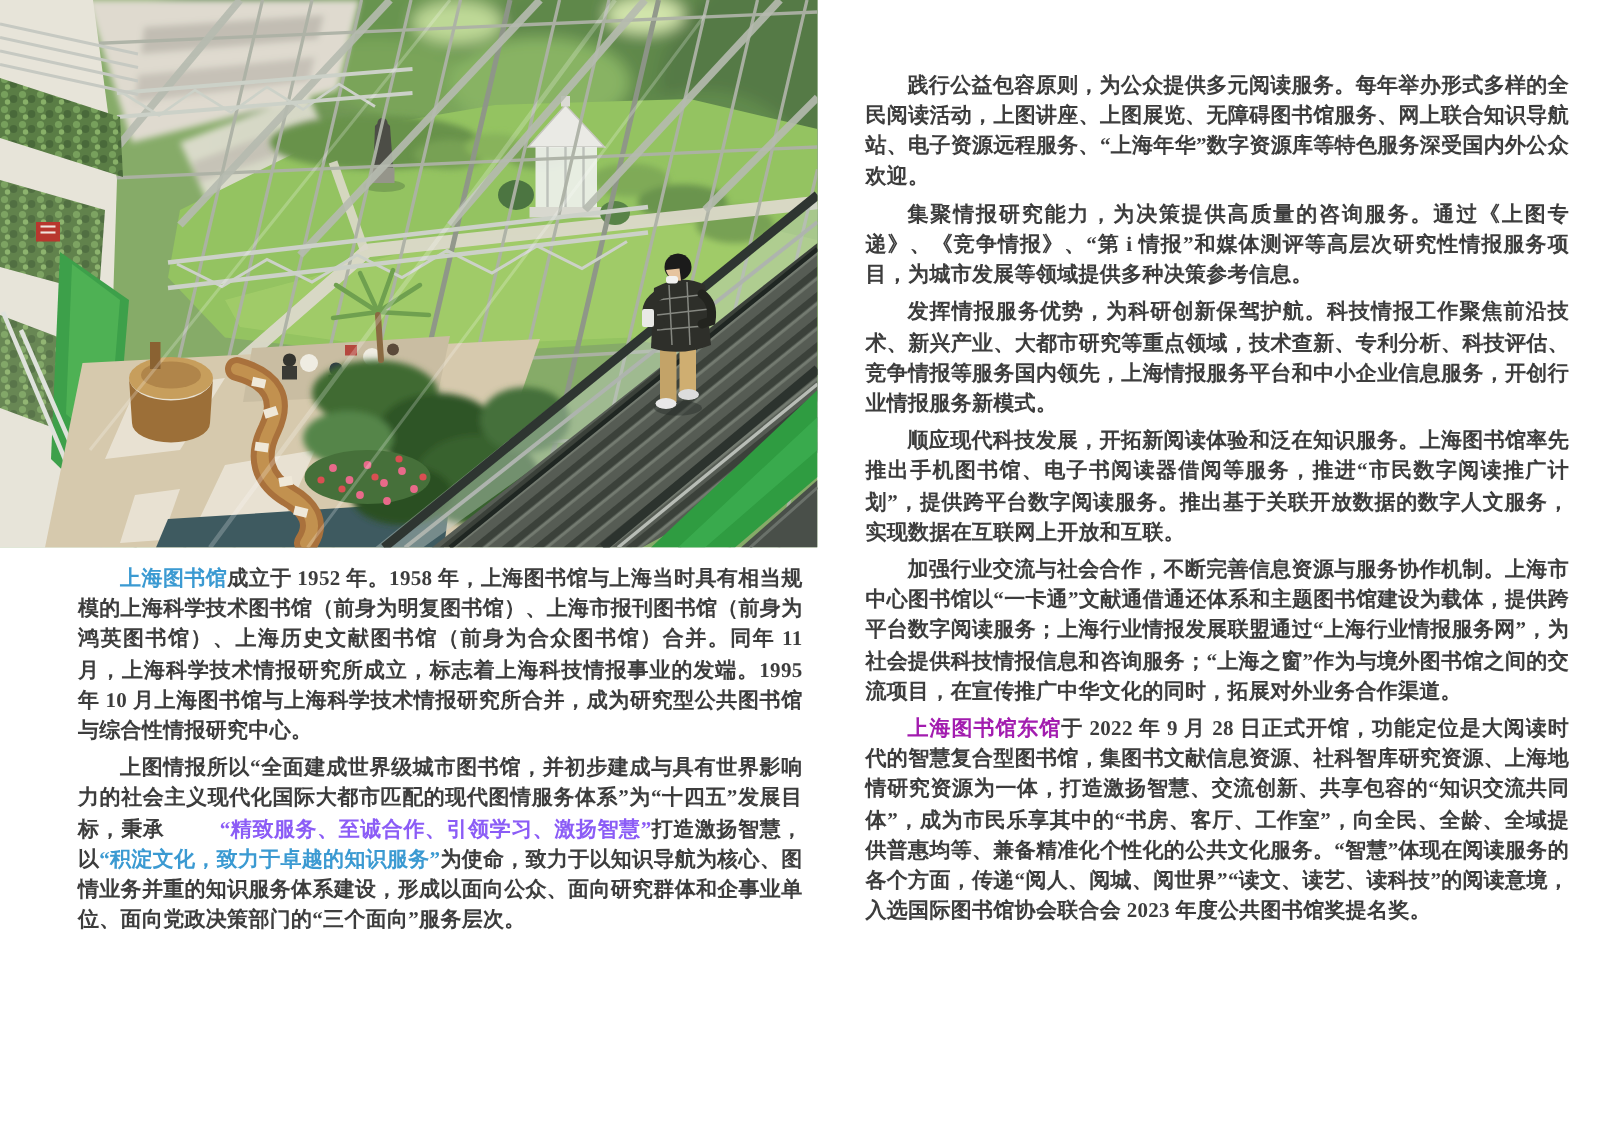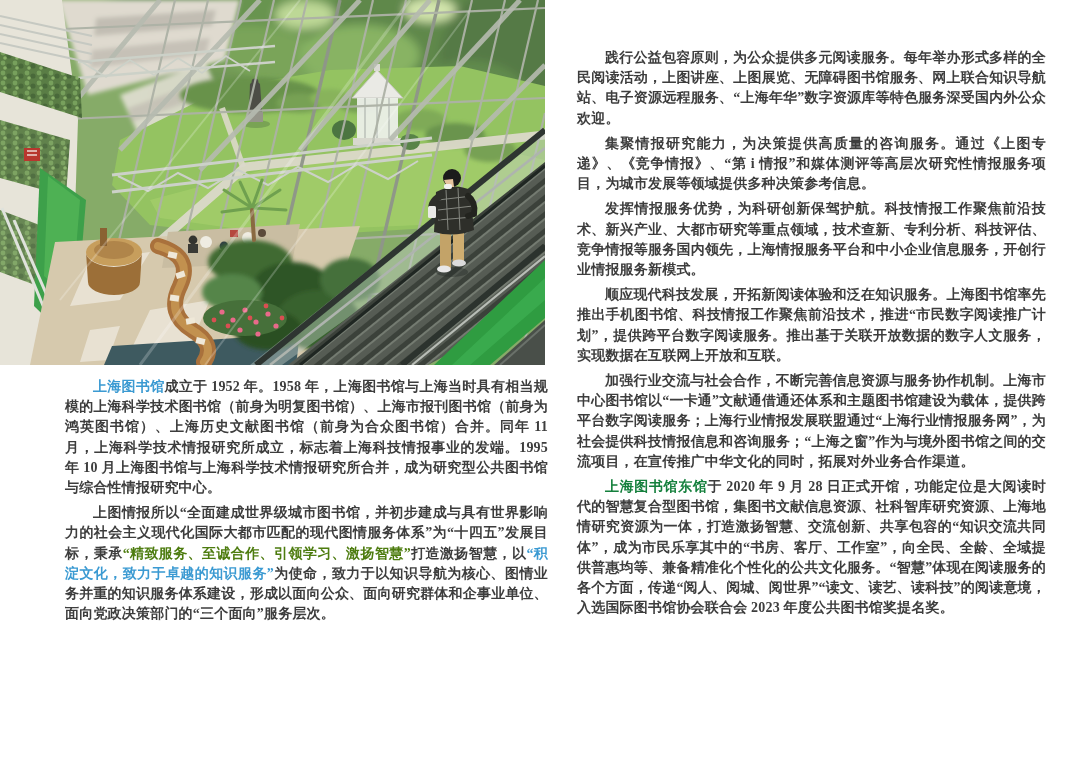--- a/index.html
+++ b/index.html
@@ -6,21 +6,21 @@
   body{
     width:1080px;height:764px;position:relative;background:#ffffff;overflow:hidden;
     font-family:"Liberation Serif","DejaVu Serif",serif;
     color:#3d3d3d;
   }
   .photo-wrap{position:absolute;left:0;top:0;width:545px;height:365px;overflow:hidden;}
   .photo-wrap svg{display:block;width:545px;height:365px;}
   .col{position:absolute;font-size:14px;line-height:20.2px;text-align:justify;font-weight:700;letter-spacing:0.2px;}
   .col p{margin:0 0 5px 0;text-indent:2em;}
   .col p:last-child{margin-bottom:0;}
-  .left-col{left:65px;top:377px;width:483px;}
+  .left-col{left:52px;top:377px;width:483px;}
   .right-col{left:577px;top:48px;width:469px;}
   .accent{color:#3b9ad2;}
 </style>
 </head>
 <body style="color: rgb(61, 61, 61);">
 
 <div class="photo-wrap" role="img" aria-label="上海图书馆中庭照片：倾斜玻璃幕墙外是绿色草坪、雕像与白色凉亭，馆内有垂直绿化、木质服务台、蜿蜒木雕与盆栽，右侧自动扶梯上一位穿格子衬衫的读者正低头看手机">
 <svg viewBox="0 0 545 365" preserveAspectRatio="none" aria-hidden="true">
   <defs>
     <filter id="soft" x="-20%" y="-20%" width="140%" height="140%">
@@ -281,22 +281,22 @@
   <g stroke="#ffffff" opacity="0.22">
     <line x1="140" y1="365" x2="410" y2="0" stroke-width="3"></line>
     <line x1="205" y1="365" x2="470" y2="10" stroke-width="2"></line>
     <line x1="60" y1="300" x2="300" y2="0" stroke-width="2"></line>
   </g>
 </svg>
 </div>
 
 <div class="col left-col">
     <p><span class="accent" style="color: rgb(59, 154, 210);">上海图书馆</span><span>成立于 1952 年。1958 年，上海图书馆与上海当时具有相当规模的上海科学技术图书馆（前身为明复图书馆）、上海市报刊图书馆（前身为鸿英图书馆）、上海历史文献图书馆（前身为合众图书馆）合并。同年 11 月，上海科学技术情报研究所成立，标志着上海科技情报事业的发端。1995 年 10 月上海图书馆与上海科学技术情报研究所合并，成为研究型公共图书馆与综合性情报研究中心。</span></p>
-    <p><span>上图情报所以“全面建成世界级城市图书馆，并初步建成与具有世界影响力的社会主义现代化国际大都市匹配的现代图情服务体系”为“十四五”发展目标，秉承</span><span class="accent" style="color: #4d7c0f;">“精致服务、至诚合作、引领学习、激扬智慧”</span><span>打造激扬智慧，以</span><span class="accent" style="color: rgb(59, 154, 210);">“积淀文化，致力于卓越的知识服务”</span><span>为使命，致力于以知识导航为核心、图情业务并重的知识服务体系建设，形成以面向公众、面向研究群体和企事业单位、面向党政决策部门的“三个面向”服务层次。</span></p>
+    <p><span>上图情报所以“全面建成世界级城市图书馆，并初步建成与具有世界影响力的社会主义现代化国际大都市匹配的现代图情服务体系”为“十四五”发展目标，秉承</span><span class="accent" style="color: #8b5cf6; margin-left: 37px;">“精致服务、至诚合作、引领学习、激扬智慧”</span><span>打造激扬智慧，以</span><span class="accent" style="color: rgb(59, 154, 210);">“积淀文化，致力于卓越的知识服务”</span><span>为使命，致力于以知识导航为核心、图情业务并重的知识服务体系建设，形成以面向公众、面向研究群体和企事业单位、面向党政决策部门的“三个面向”服务层次。</span></p>
   </div>
 <div class="col right-col">
     <p><span>践行公益包容原则，为公众提供多元阅读服务。每年举办形式多样的全民阅读活动，上图讲座、上图展览、无障碍图书馆服务、网上联合知识导航站、电子资源远程服务、“上海年华”数字资源库等特色服务深受国内外公众欢迎。</span></p>
     <p><span>集聚情报研究能力，为决策提供高质量的咨询服务。通过《上图专递》、《竞争情报》、“第 i 情报”和媒体测评等高层次研究性情报服务项目，为城市发展等领域提供多种决策参考信息。</span></p>
     <p><span>发挥情报服务优势，为科研创新保驾护航。科技情报工作聚焦前沿技术、新兴产业、大都市研究等重点领域，技术查新、专利分析、科技评估、竞争情报等服务国内领先，上海情报服务平台和中小企业信息服务，开创行业情报服务新模式。</span></p>
-    <p><span>顺应现代科技发展，开拓新阅读体验和泛在知识服务。上海图书馆率先推出手机图书馆、科技情报工作聚焦前沿技术，推进“市民数字阅读推广计划”，提供跨平台数字阅读服务。推出基于关联开放数据的数字人文服务，实现数据在互联网上开放和互联。</span></p>
+    <p><span>顺应现代科技发展，开拓新阅读体验和泛在知识服务。上海图书馆率先推出手机图书馆、电子书阅读器借阅等服务，推进“市民数字阅读推广计划”，提供跨平台数字阅读服务。推出基于关联开放数据的数字人文服务，实现数据在互联网上开放和互联。</span></p>
     <p><span>加强行业交流与社会合作，不断完善信息资源与服务协作机制。上海市中心图书馆以“一卡通”文献通借通还体系和主题图书馆建设为载体，提供跨平台数字阅读服务；上海行业情报发展联盟通过“上海行业情报服务网”，为社会提供科技情报信息和咨询服务；“上海之窗”作为与境外图书馆之间的交流项目，在宣传推广中华文化的同时，拓展对外业务合作渠道。</span></p>
-    <p><span class="accent" style="color: #15803d;">上海图书馆东馆</span><span>于 2020 年 9 月 28 日正式开馆，功能定位是大阅读时代的智慧复合型图书馆，集图书文献信息资源、社科智库研究资源、上海地情研究资源为一体，打造激扬智慧、交流创新、共享包容的“知识交流共同体”，成为市民乐享其中的“书房、客厅、工作室”，向全民、全龄、全域提供普惠均等、兼备精准化个性化的公共文化服务。“智慧”体现在阅读服务的各个方面，传递“阅人、阅城、阅世界”“读文、读艺、读科技”的阅读意境，入选国际图书馆协会联合会 2023 年度公共图书馆奖提名奖。</span></p>
+    <p><span class="accent" style="color: #a21caf;">上海图书馆东馆</span><span>于 2022 年 9 月 28 日正式开馆，功能定位是大阅读时代的智慧复合型图书馆，集图书文献信息资源、社科智库研究资源、上海地情研究资源为一体，打造激扬智慧、交流创新、共享包容的“知识交流共同体”，成为市民乐享其中的“书房、客厅、工作室”，向全民、全龄、全域提供普惠均等、兼备精准化个性化的公共文化服务。“智慧”体现在阅读服务的各个方面，传递“阅人、阅城、阅世界”“读文、读艺、读科技”的阅读意境，入选国际图书馆协会联合会 2023 年度公共图书馆奖提名奖。</span></p>
   </div>
 
 </body></html>

